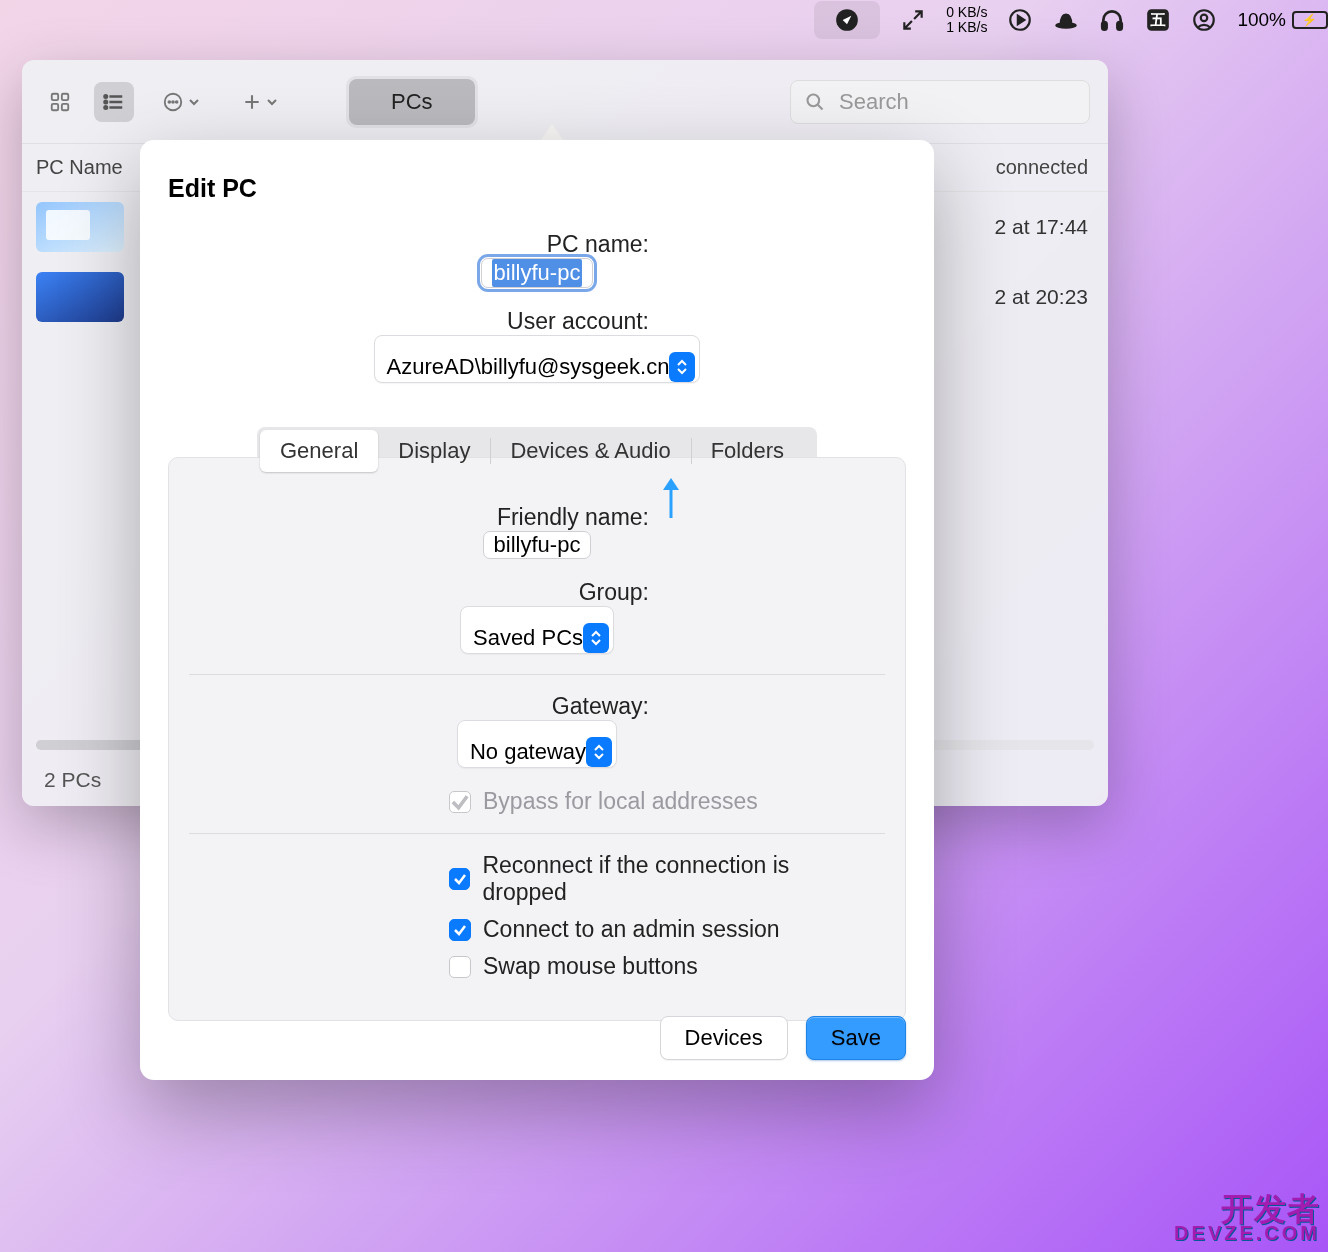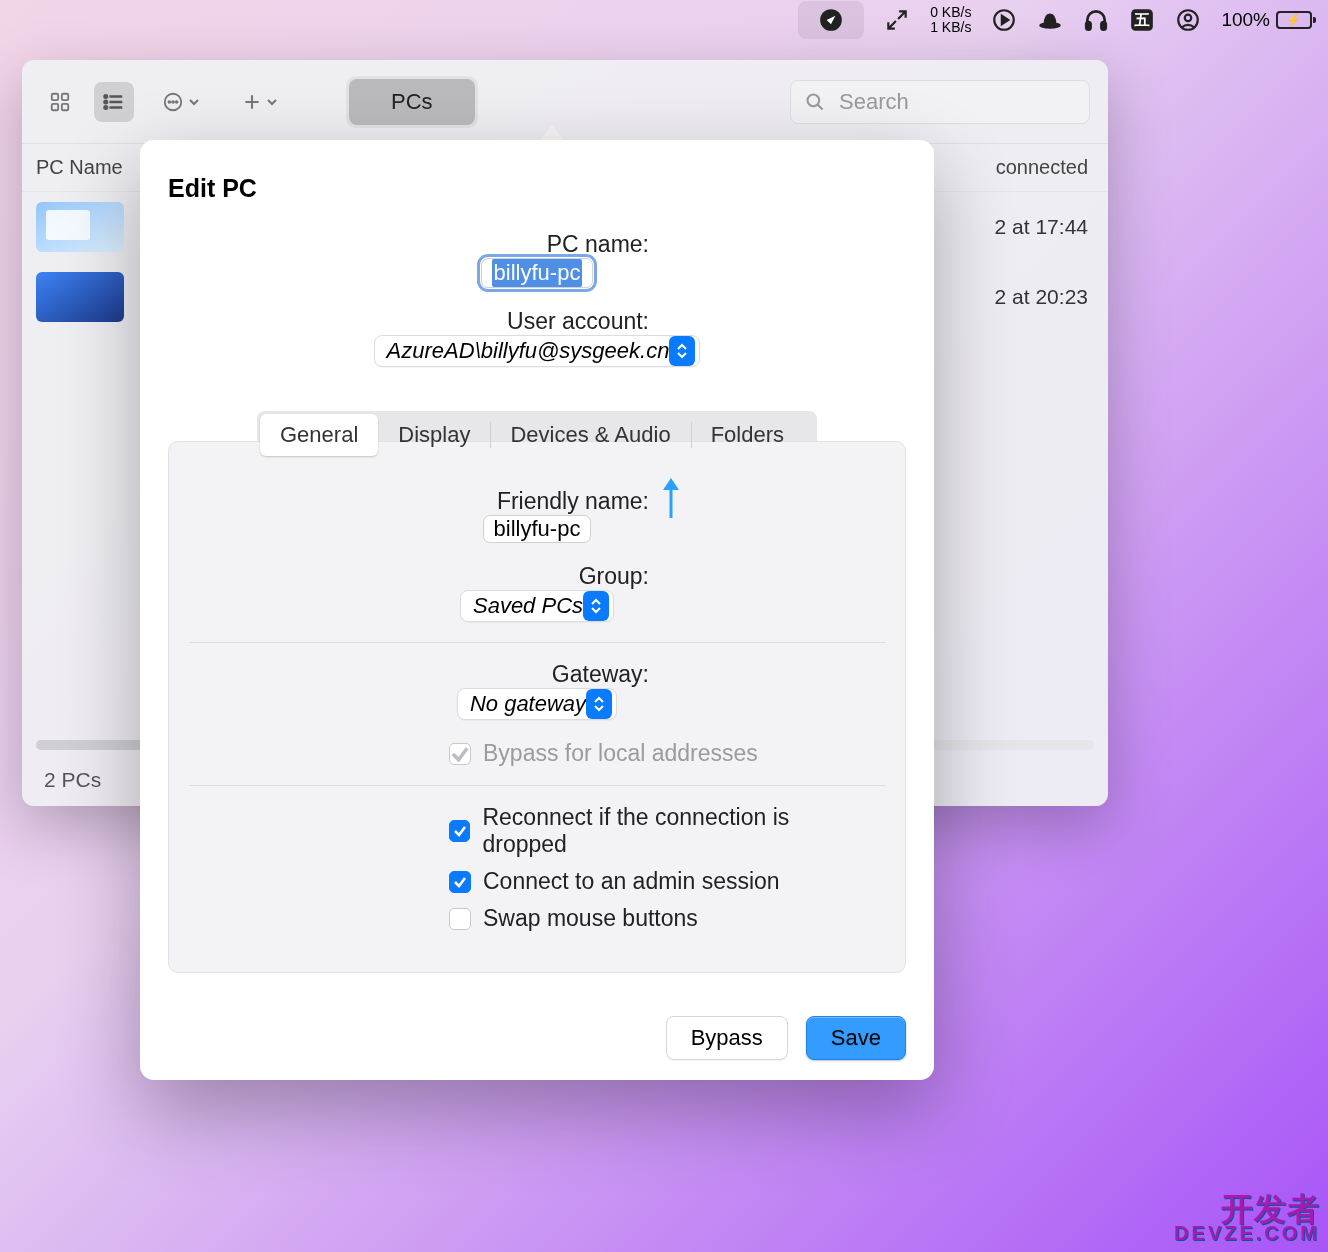--- a/index.html
+++ b/index.html
@@ -4,21 +4,21 @@
   <style>
     * { margin: 0; padding: 0; box-sizing: border-box; font-family: -apple-system, BlinkMacSystemFont, "Helvetica Neue", sans-serif; }
     body {
       width: 1328px; height: 1252px;
       background: linear-gradient(135deg, #f3d5e8 0%, #e8d0f0 40%, #a855f7 100%);
       position: relative; overflow: hidden;
     }
     .menubar {
       position: absolute; top: 0; left: 0; right: 0; height: 40px;
       display: flex; align-items: center; justify-content: flex-end;
-      padding-right: 16px; gap: 20px; font-size: 18px;
+      gap: 20px; font-size: 18px;
     }
     .menubar-item { display: flex; align-items: center; gap: 6px; }
     .menubar .rd-icon-pill { background: rgba(80,80,80,0.10); padding: 6px 20px; border-radius: 8px; }
     .menubar svg { width: 26px; height: 26px; }
     .net-stats { font-size: 14px; line-height: 1.1; text-align: left; font-variant-numeric: tabular-nums; }
     .battery-wrap { display: flex; align-items: center; gap: 6px; font-size: 19px; font-weight: 500; }
     .battery-icon { width: 36px; height: 18px; border: 2px solid #222; border-radius: 4px; position: relative; }
     .battery-icon::after { content: ""; position: absolute; right: -6px; top: 4px; width: 3px; height: 6px; background: #222; border-radius: 0 2px 2px 0; }
     .battery-bolt { position: absolute; inset: 0; display: flex; align-items: center; justify-content: center; font-size: 12px; }
 
@@ -62,23 +62,22 @@
     .form-row { display: flex; align-items: center; margin-bottom: 20px; flex-direction: column; }
     .form-row label { width: 260px; text-align: right; padding-right: 18px; font-size: 23px; color: #222; }
     .text-input {
       flex: 1; height: 42px; border: 1px solid #cfcfd4; border-radius: 7px;
       padding: 0 10px; font-size: 22px; background: #fff;
     }
     .text-input.focused { outline: 3px solid #7aa7e8; outline-offset: 1px; }
     .text-input .sel { background: #4f8fe6; color: #fff; padding: 1px 2px; border-radius: 2px; }
     .select {
       flex: 1; height: 42px; display: flex; align-items: center; justify-content: space-between;
-      border: 1px solid #dcdce0; border-radius: 8px; background: #fff; padding: 0 4px 0 12px; font-size: 22px;
+      border: 1px solid #dcdce0; border-radius: 8px; background: #fff; padding: 16px 4px 0 12px; font-size: 22px;
       box-shadow: 0 1px 1px rgba(0,0,0,0.04);
-      font-style: italic;
     }
     .select .chev-box { width: 26px; height: 30px; background: #0a7aff; border-radius: 6px; display:flex; flex-direction:column; align-items:center; justify-content:center; gap:0px; }
     .select .chev-box svg { width: 12px; height: 8px; }
     .arrow-annot { position:absolute; top:338px; left:520px; }
     .arrow-annot svg { width: 22px; height: 40px; }
 
     .tabs-outer { margin: 0 28px; }
     .tabs { display:flex; background:#e7e7ea; border-radius:8px; padding:3px; width:560px; margin:0 auto; }
     .tab { flex: 0 0 auto; padding: 8px 20px; border-radius:6px; font-size:22px; color:#333; position:relative; white-space:nowrap; }
     .tab.active { background:#fff; box-shadow: 0 1px 2px rgba(0,0,0,0.2); }
@@ -345,21 +344,21 @@
         <span>Connect to an admin session</span>
       </div>
       <div class="checkbox-row">
         <div class="cb"></div>
         <span>Swap mouse buttons</span>
       </div>
     </div>
   </div>
 
   <div class="actions">
-    <div class="btn">Bypass</div>
+    <div class="btn">Devices</div>
     <div class="btn primary">Save</div>
   </div>
 </div>
 
 <div class="watermark">
   <span>开发者</span>
   <span class="sub">DEVZE.COM</span>
 </div>
 
 </body></html>

